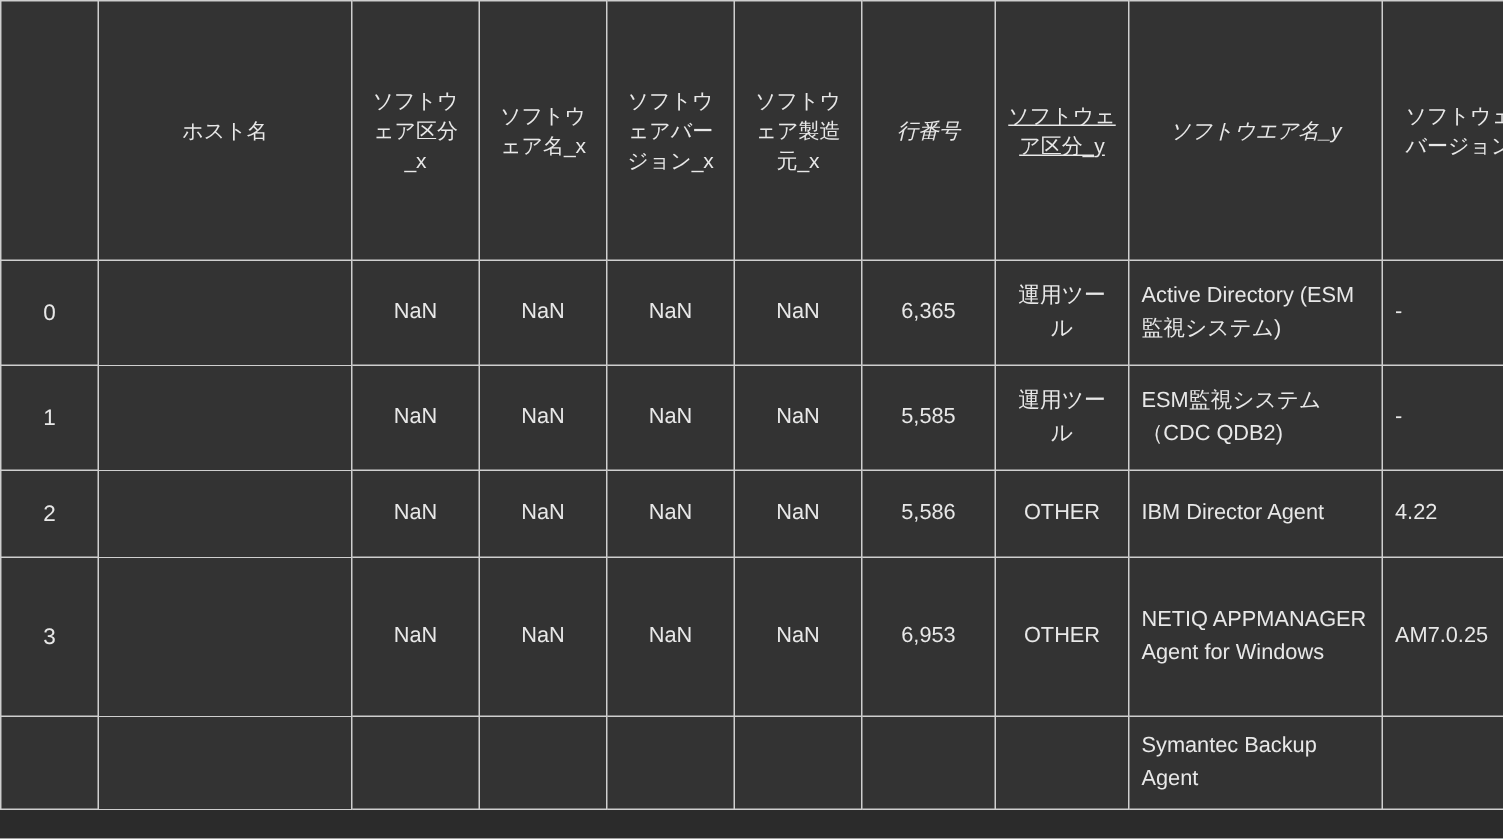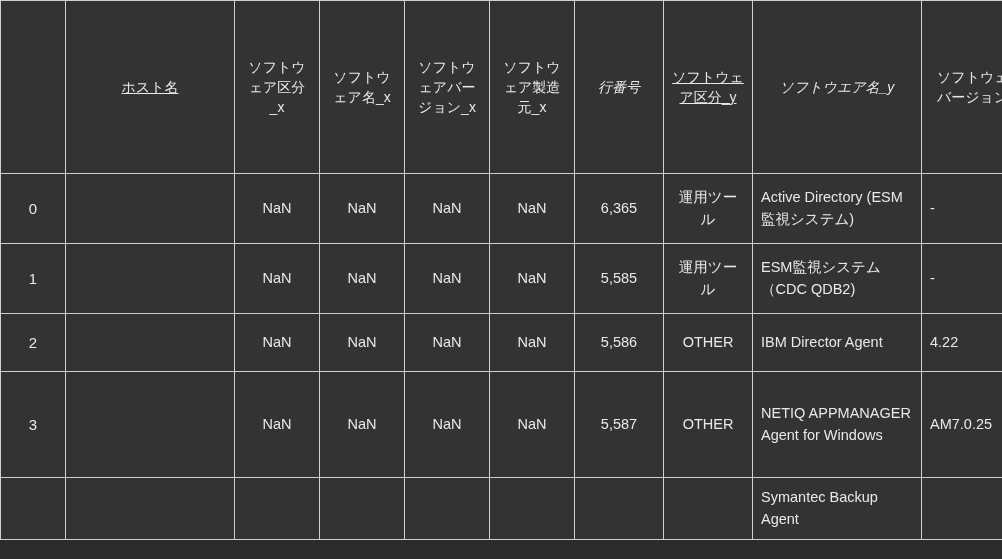--- a/index.html
+++ b/index.html
@@ -49,21 +49,20 @@
   thead th {
     text-align: center;
     font-size: 14px;
     line-height: 1.45;
     vertical-align: middle;
     height: 160px;
     background: #333333;
   }
   thead th.host {
     width: 152px;
-    text-decoration: underline;
   }
   thead th.narrow {
     width: 68px;
   }
   thead th.num {
     width: 72px;
     font-style: italic;
   }
   thead th.kbn {
     width: 72px;
@@ -200,21 +199,21 @@
         <td class="hostcell">
           <div class="blur-wrap">
             <span class="blur-text">▮▮ ▮▮ ▮▮▮▮▮▮▮</span>
 
           </div>
         </td>
         <td>NaN</td>
         <td>NaN</td>
         <td>NaN</td>
         <td>NaN</td>
-        <td>5,587</td>
+        <td>6,953</td>
         <td>OTHER</td>
         <td class="left">NETIQ APPMANAGER Agent for Windows</td>
         <td class="left dash">AM7.0.25</td>
 
       </tr>
 
       <tr class="row-h-4">
         <td class="idx"></td>
         <td class="hostcell">
           <div class="blur-wrap">

